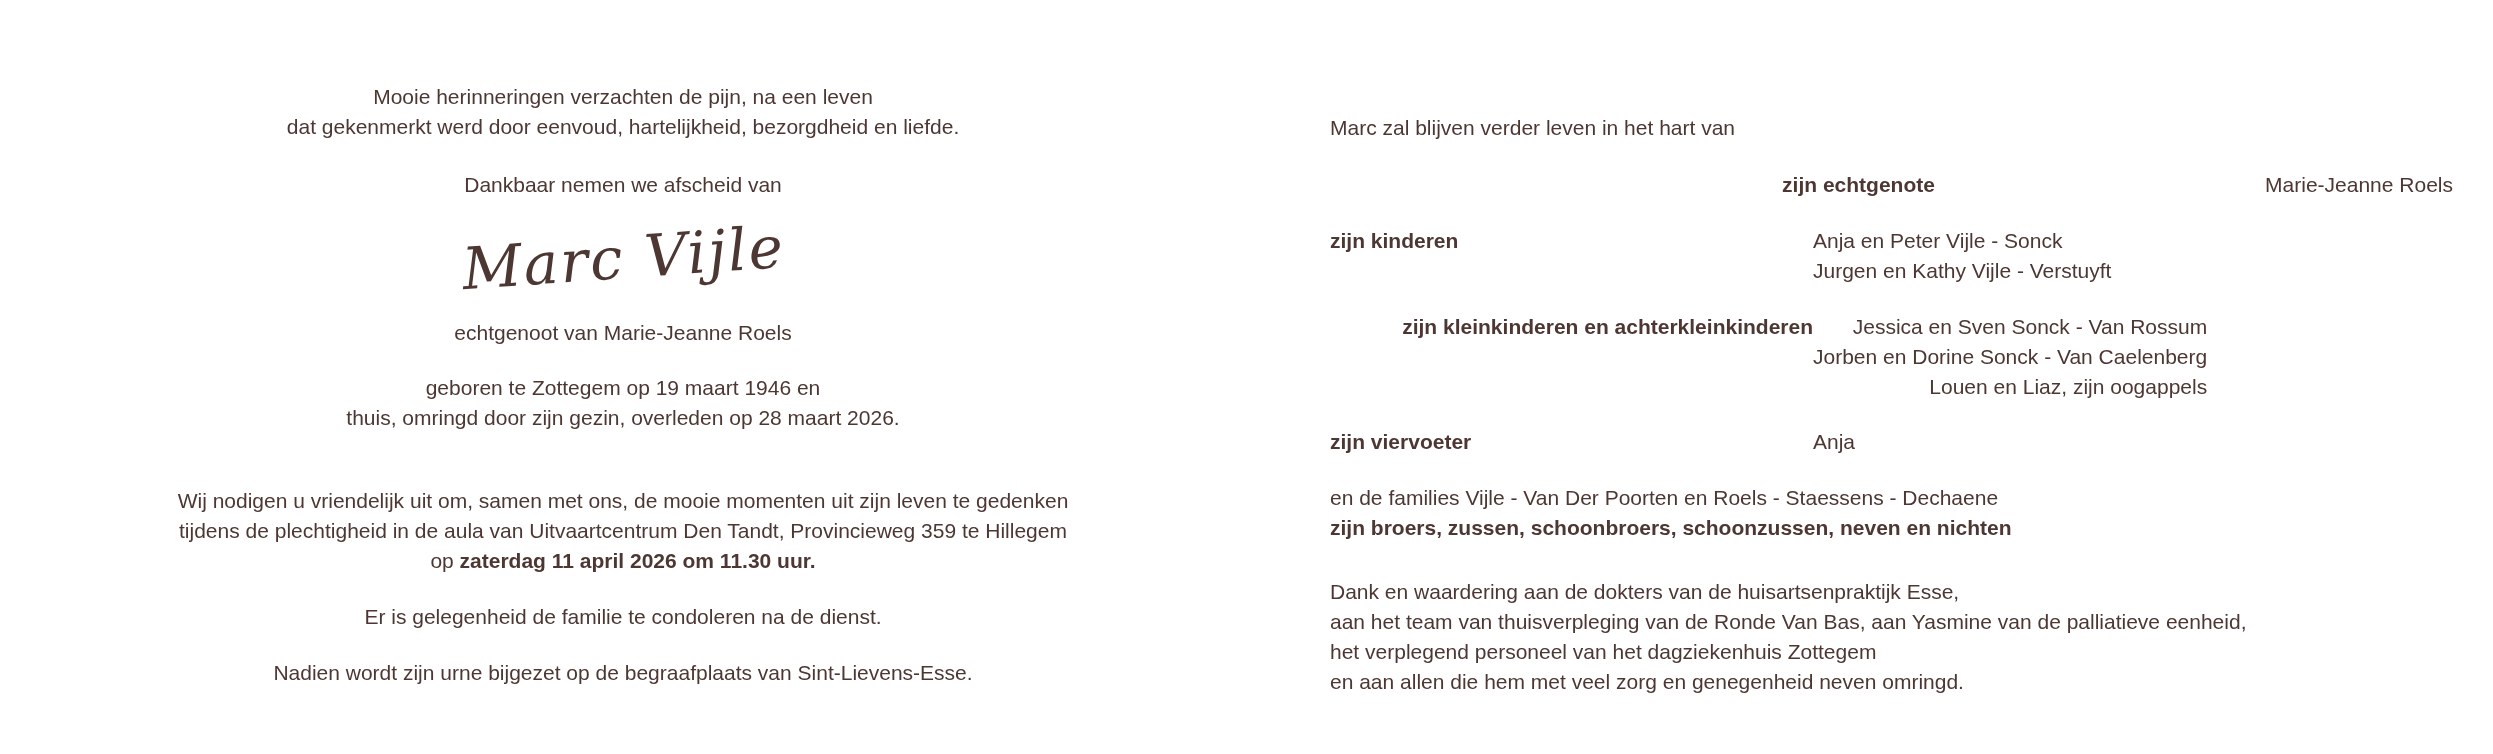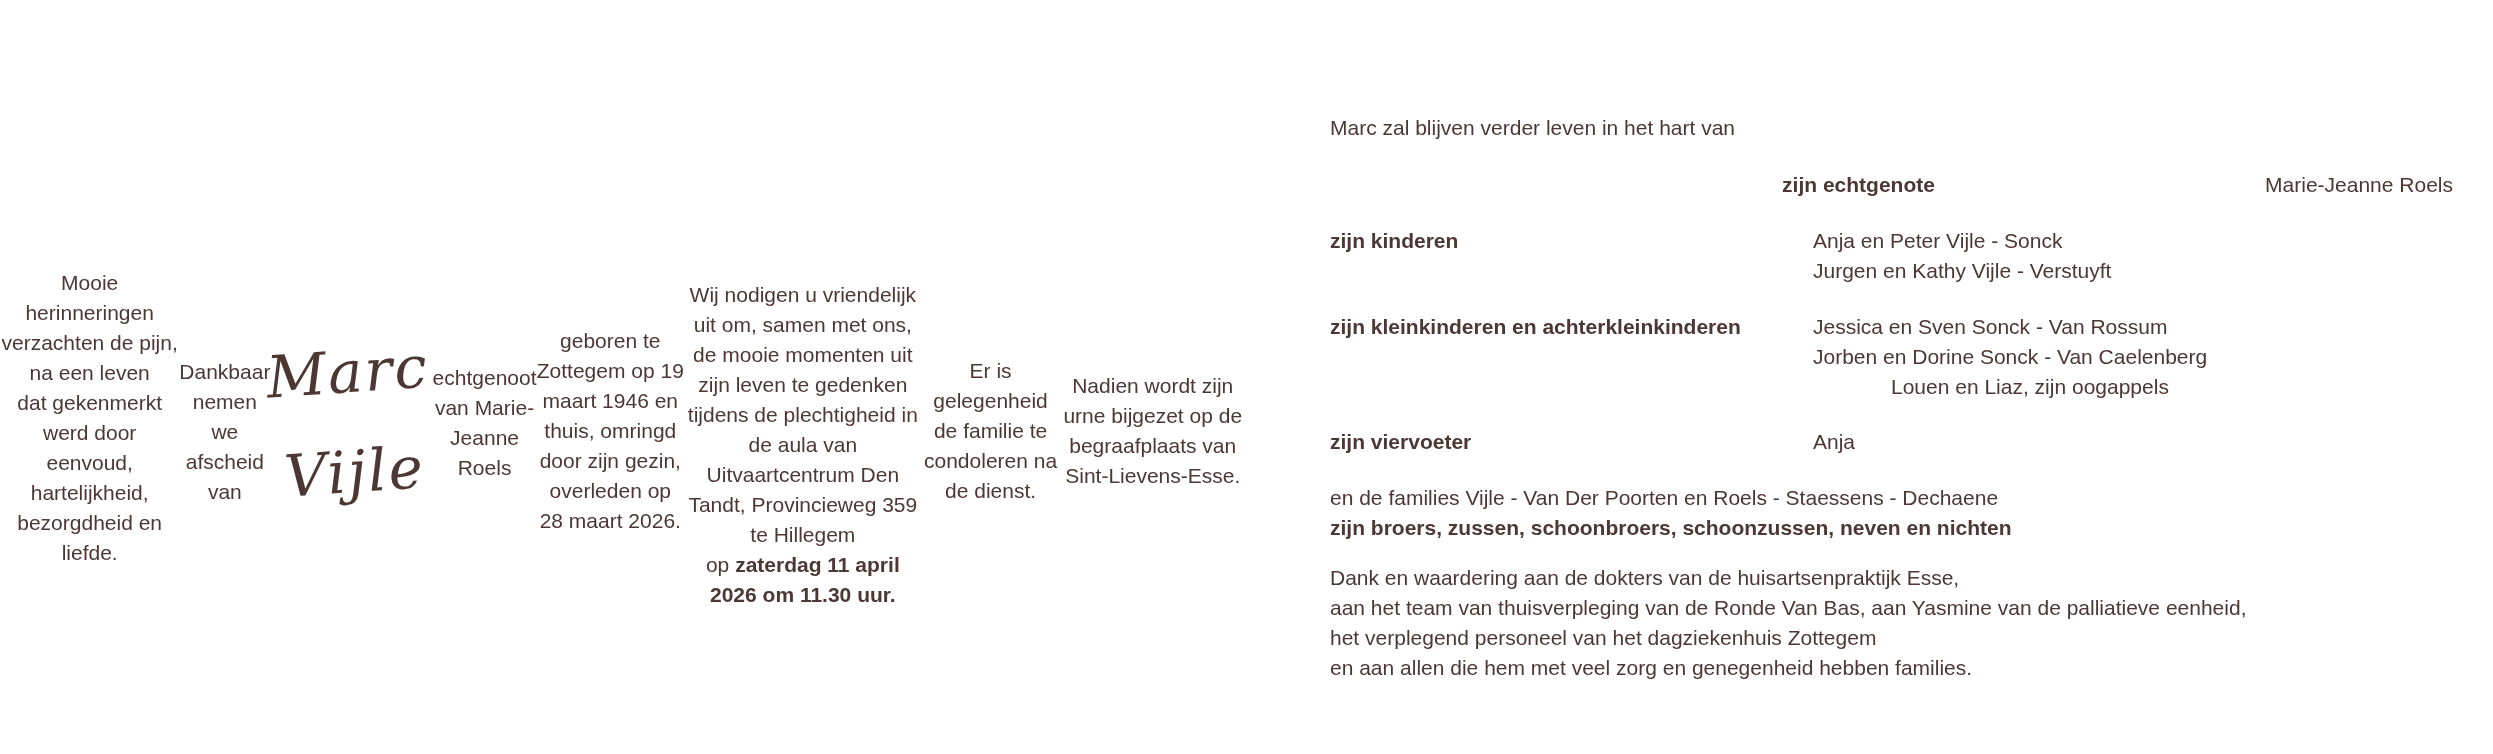--- a/index.html
+++ b/index.html
@@ -17,20 +17,21 @@
     font-size: 21px;
     line-height: 30px;
     display: flex;
     overflow: hidden;
   }
   .left-panel {
     width: 1246px;
     box-sizing: border-box;
     padding-top: 82px;
     display: flex;
+    flex-direction: column;
     align-items: center;
     text-align: center;
   }
   .right-panel {
     flex: 1;
     box-sizing: border-box;
     padding: 113px 40px 17px 84px;
   }
   .line { display: block; }
   .bold { font-weight: bold; }
@@ -52,31 +53,31 @@
   }
   .spouse { margin-top: 10px; }
   .dates { margin-top: 25px; }
   .invitation { margin-top: 53px; }
   .condolence { margin-top: 26px; }
   .burial { margin-top: 26px; }
 
   .rel-row { display: flex; align-items: flex-start; }
   .rel-row.r1 { margin-top: 27px; justify-content: flex-end; }
   .rel-row.r2 { margin-top: 26px; }
-  .rel-row.r3 { margin-top: 26px; }
+  .rel-row.r3 { margin-top: 26px; text-align: right; }
   .rel-row.r4 { margin-top: 25px; }
   .rel-label {
     width: 483px;
     flex-shrink: 0;
     font-weight: bold;
   }
   .rel-names { }
   .indent-1 { padding-left: 78px; }
   .family-block { margin-top: 26px; }
-  .thanks-block { margin-top: 20px; }
+  .thanks-block { margin-top: 34px; }
 </style>
 </head>
 <body>
 
 <div class="card">
 
   <div class="left-panel">
 
     <p class="opening">
       <span class="line">Mooie herinneringen verzachten de pijn, na een leven</span>
@@ -151,18 +152,18 @@
 
     <div class="family-block">
       <span class="line">en de families Vijle - Van Der Poorten en Roels - Staessens - Dechaene</span>
       <span class="line bold">zijn broers, zussen, schoonbroers, schoonzussen, neven en nichten</span>
     </div>
 
     <div class="thanks-block">
       <span class="line">Dank en waardering aan de dokters van de huisartsenpraktijk Esse,</span>
       <span class="line">aan het team van thuisverpleging van de Ronde Van Bas, aan Yasmine van de palliatieve eenheid,</span>
       <span class="line">het verplegend personeel van het dagziekenhuis Zottegem</span>
-      <span class="line">en aan allen die hem met veel zorg en genegenheid hebben families.</span>
+      <span class="line">en aan allen die hem met veel zorg en genegenheid neven omringd.</span>
     </div>
 
   </div>
 
 </div>
 
 </body></html>

